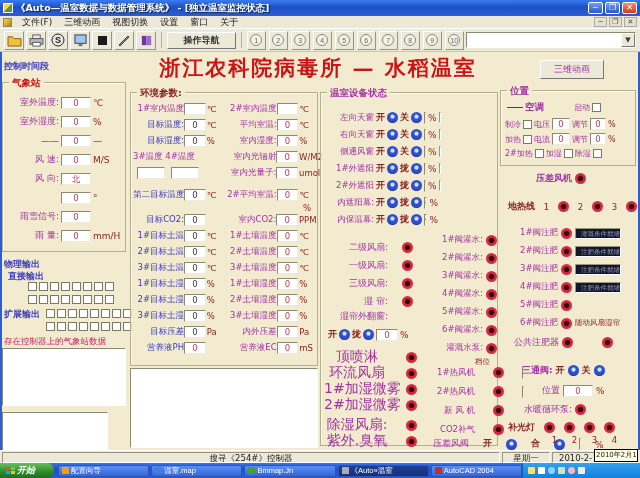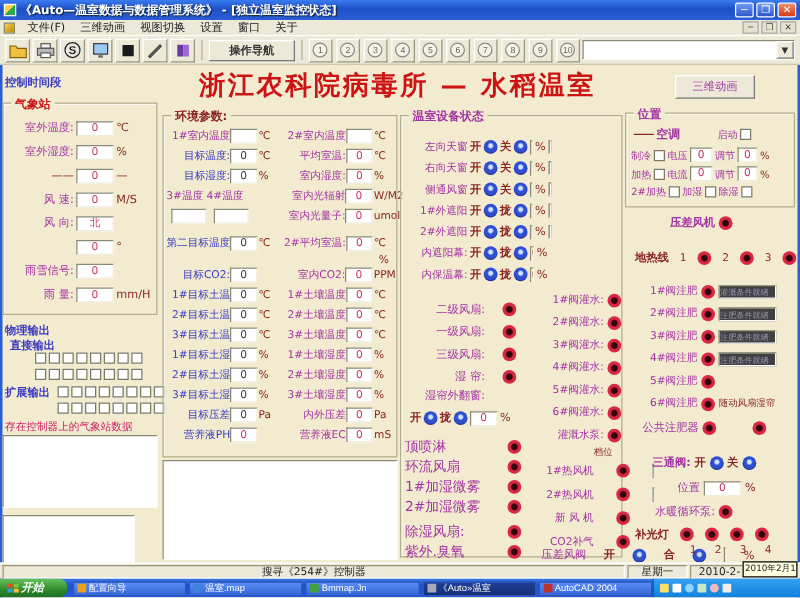--- a/index.html
+++ b/index.html
@@ -38,22 +38,22 @@
   
   .client{position:absolute;left:0;top:52px;width:640px;height:398px}
   .grp{position:absolute;border:1px solid #b3ae8e;box-shadow:1px 1px 0 rgba(255,255,255,.7) inset}
   .gtitle{position:absolute;top:-6px;left:6px;background:var(--client_bg,#f2ebd0);padding:0 3px;font-size:9.5px;font-weight:bold;white-space:nowrap}
   .p{color:var(--label_purple,#a332a3)} .b{color:var(--label_blue,#3a3ac2)} .dr{color:var(--label_darkred,#8b2424)}
   .red{color:var(--title_red,#cc1414)} .crim{color:#cc2266}
   .ibox{display:inline-block;background:#fff;border:1px solid;border-color:#8a8a74 #efecd9 #efecd9 #8a8a74;height:12px;line-height:11px;
         text-align:center;font-size:8.5px;color:var(--value_red,#c23a5e);vertical-align:middle;overflow:hidden}
   .ibox.dark{color:#3a3a44}
   .w16{width:16px}.w18{width:18px}.w20{width:20px}.w22{width:22px}.w24{width:24px}.w28{width:28px}.w30{width:30px}
-  .nbox{display:inline-block;background:#404040;border:1px solid;border-color:#9a967e #fff #fff #9a967e;height:11px;line-height:10px;
-        font-size:6.5px;color:#9a93b5;text-align:left;vertical-align:middle;overflow:hidden;white-space:nowrap}
+  .nbox{display:inline-block;background:#0f172a;border:1px solid;border-color:#9a967e #fff #fff #9a967e;height:11px;line-height:10px;
+        font-size:6.5px;color:#9a93b5;text-align:right;vertical-align:middle;overflow:hidden;white-space:nowrap}
   .cb{display:inline-block;width:9px;height:9px;background:#fff;border:1px solid #7a7a66;vertical-align:middle}
   .led{display:inline-block;width:11px;height:11px;border-radius:50%;vertical-align:middle;flex:none}
   .led.blue{background:radial-gradient(circle at 50% 42%,#cfe4ff 0 16%,#2f4fd0 32% 58%,#0a1266 85%)}
   .led.red{background:radial-gradient(circle at 50% 50%,#30060c 0 27%,#d92745 42% 72%,#ff93a8 100%)}
   .oc{display:inline-block;font-weight:bold;font-size:9px;color:var(--label_darkred,#8b2424)}
   .listbox{position:absolute;background:#fff;border:1px solid;border-color:#8a8a74 #fff #fff #8a8a74}
   
   .leftpanel{position:absolute;left:2px;top:8px;width:126px;height:390px}
   .ctrl-time{position:absolute;left:2px;top:0;font-size:9px;font-weight:bold}
   .wgrp{left:0;top:22px;width:124px;height:170px}
@@ -78,26 +78,26 @@
   
   .devgrp{left:320px;top:40px;width:178px;height:354px}
   .devleft{position:absolute;left:3px;top:16px;width:114px}
   .drow{display:flex;align-items:center;height:17px;gap:2px}
   .dl{width:50px;text-align:right;white-space:nowrap;font-size:8.5px;flex:none}
   .frow{display:flex;align-items:center;height:18px}
   .fl{width:64px;text-align:right;white-space:nowrap;font-size:9px;margin-right:14px}
   .sp10{height:10px}.sp6{height:6px}
   .clbl{height:16px;font-size:9px;padding-left:16px}
   .mrow{display:flex;align-items:center;height:16px}
-  .ml{width:66px;text-align:left;white-space:nowrap;font-size:11px;margin-right:16px}
+  .ml{width:66px;text-align:center;white-space:nowrap;font-size:14px;margin-right:16px}
   .devright{position:absolute;left:112px;top:138px;width:75px}
   .irow{display:flex;align-items:center;height:18px;gap:3px}
   .il{width:50px;text-align:right;white-space:nowrap;font-size:8.5px;flex:none}
   .gear{height:10px;font-size:7.5px;padding-left:42px}
-  .hrow{display:flex;align-items:center;height:19px;gap:18px}
+  .hrow{display:flex;align-items:flex-start;height:19px;gap:18px}
   .hl{width:42px;text-align:right;white-space:nowrap;font-size:8.5px;flex:none}
   .pvrow{position:absolute;left:112px;top:344px;width:170px;display:flex;align-items:flex-end;gap:14px;white-space:nowrap}
   
   .rightreg{position:absolute;left:498px;top:36px;width:140px;height:362px}
   .posgrp{left:2px;top:2px;width:136px;height:76px}
   .pline{position:absolute;display:flex;align-items:center;gap:2px;white-space:nowrap;font-size:8px}
   .dashline{width:16px;height:1px;background:var(--label_darkred,#8b2424)}
   .aclbl{font-size:9.5px;font-weight:bold}
   .rrow{position:absolute;display:flex;align-items:center;gap:3px;white-space:nowrap}
   .fertrows{position:absolute;left:0;top:136px;width:140px}

